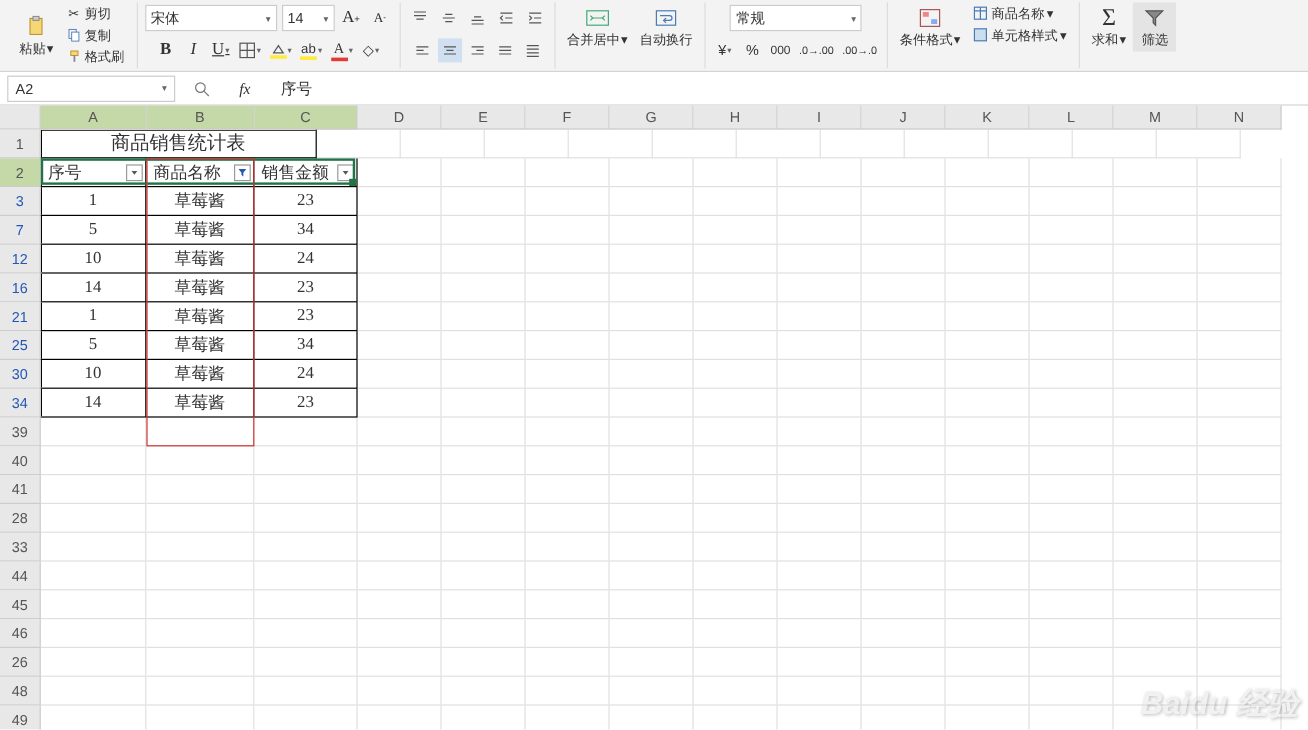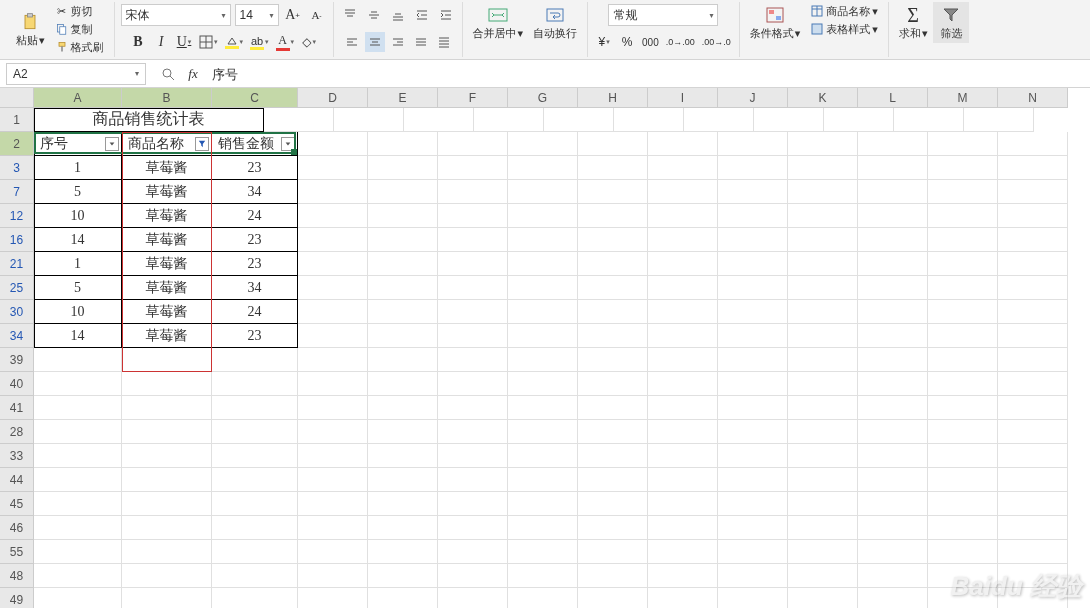--- a/index.html
+++ b/index.html
@@ -24,21 +24,21 @@
 .selbox .dd { font-size: 8px; color: #666; }
 
 .toolbtn { min-width: 20px; height: 20px; display: flex; align-items: center; justify-content: center; cursor: pointer; padding: 0 2px; }
 .toolbtn .dd { font-size: 7px; color: #666; margin-left: 1px; }
 .colorbar { width: 14px; height: 3px; }
 
 
 .fbar { display: flex; align-items: center; height: 28px; border-bottom: 1px solid #d4d4d4; background: #fff; }
 .namebox { width: 140px; height: 22px; border: 1px solid #ccc; margin: 0 6px; display: flex; align-items: center; padding: 0 6px; font-size: 12px; justify-content: space-between; }
 .namebox .dd { font-size: 8px; color: #666; }
-.fxarea { display: flex; align-items: flex-end; gap: 5px; padding: 0 6px; flex: 1; }
+.fxarea { display: flex; align-items: center; gap: 16px; padding: 0 6px; flex: 1; }
 .fxbtn { width: 20px; height: 20px; display: flex; align-items: center; justify-content: center; cursor: pointer; }
 .fxinput { flex: 1; font-size: 13px; font-family: "SimSun", serif; padding: 0 4px; }
 
 
 .sheet { position: relative; display: flex; }
 .rowheads { display: flex; flex-direction: column; }
 .corner { width: 34px; height: 20px; background: #e8e8e8; border-right: 1px solid #ccc; border-bottom: 1px solid #ccc; }
 .rowh { width: 34px; height: 24px; background: #e8e8e8; border-right: 1px solid #ccc; border-bottom: 1px solid #ccc; display: flex; align-items: center; justify-content: center; font-size: 12px; color: #555; }
 .rowh.filtered { color: #2457b3; }
 .rowh.sel { background: #c4d8a8; }
@@ -342,21 +342,21 @@
             </span>
             <span>商品名称</span>
             <span class="dd">▾</span>
           </div>
         <div class="smallbtn">
             <span class="icn">
               <svg width="12" height="12">
                 <rect x="1" y="1" width="10" height="10" fill="#cde" stroke="#4a7ab5"></rect>
               </svg>
             </span>
-            <span>表格样式</span>
+            <span>单元格样式</span>
             <span class="dd">▾</span>
           </div>
       </div>
     </div>
   </div>
 
   <div class="rgroup noborder">
     <div style="display:flex; gap:2px;">
       <div class="bigbtn">
         <span class="icn" style="font-family:serif;font-size:20px;">Σ</span>
@@ -409,21 +409,21 @@
         <div class="rowh filtered">30</div>
         <div class="rowh filtered">34</div>
         <div class="rowh">39</div>
         <div class="rowh">40</div>
         <div class="rowh">41</div>
         <div class="rowh">28</div>
         <div class="rowh">33</div>
         <div class="rowh">44</div>
         <div class="rowh">45</div>
         <div class="rowh">46</div>
-        <div class="rowh">55</div>
+        <div class="rowh">26</div>
         <div class="rowh">48</div>
         <div class="rowh">49</div>
       </div>
   </div>
   <div class="gridarea">
     <div class="colheads" id="colheads">
         <div class="colh sel" style="width: 88px;">A</div>
         <div class="colh sel" style="width: 90px;">B</div>
         <div class="colh sel" style="width: 86px;">C</div>
         <div class="colh" style="width: 70px;">D</div>

